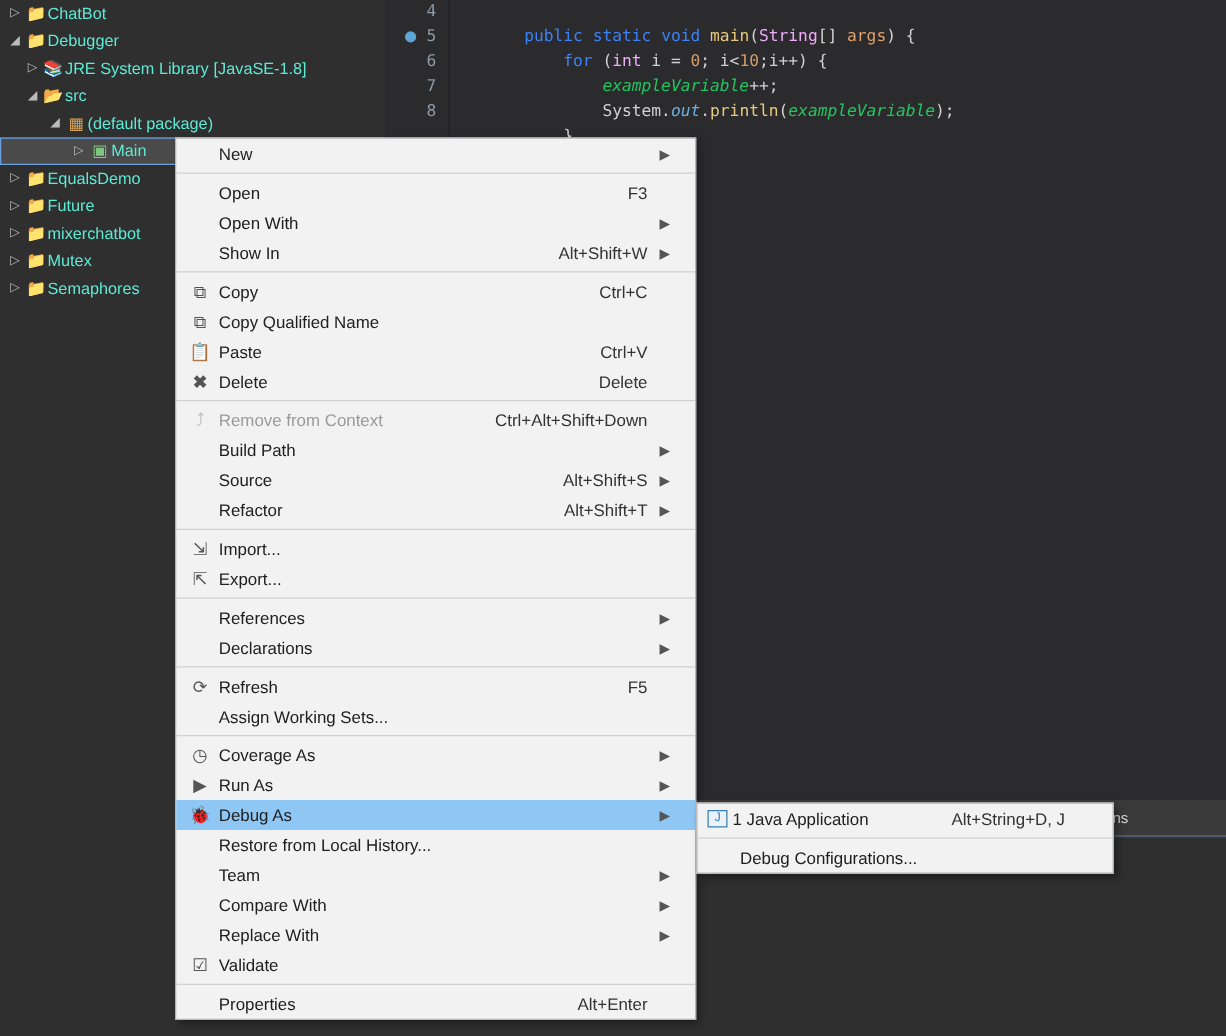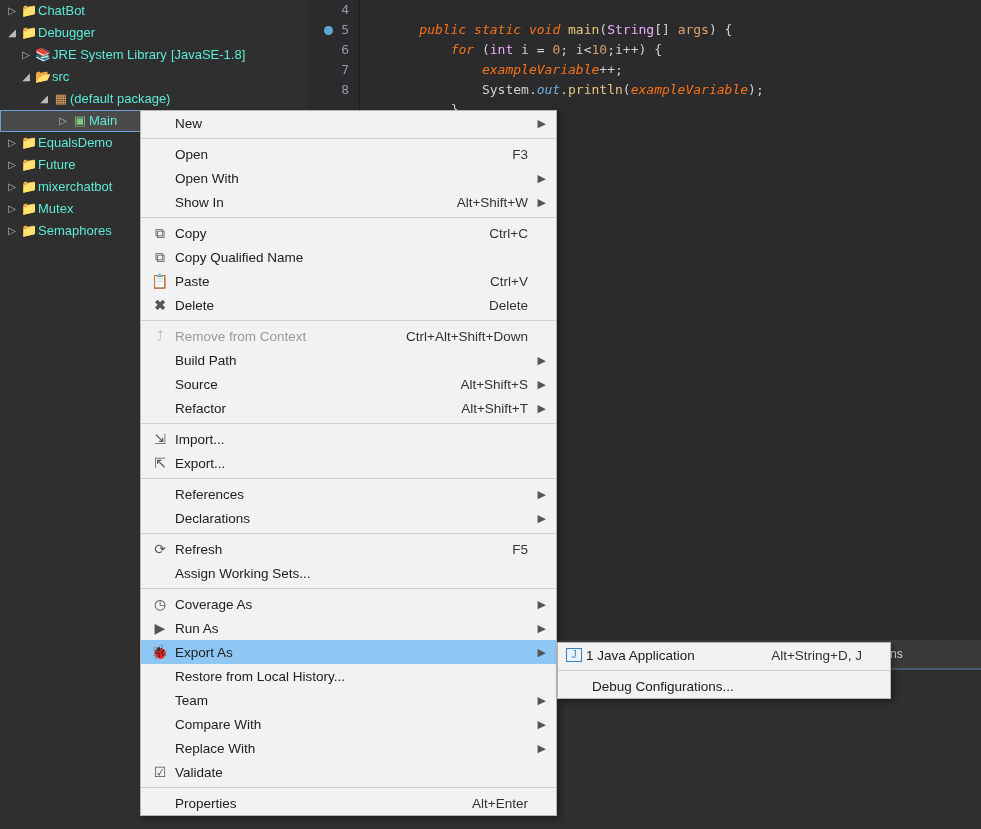--- a/index.html
+++ b/index.html
@@ -88,26 +88,26 @@
     margin-right: 8px;
     vertical-align: middle;
   }
   .code {
     padding-left: 28px;
     font-family: Consolas, monospace;
     font-size: 13px;
     line-height: 20px;
     color: #d0d0d0;
   }
-  .kw   { color: #f97316; font-style: italic; }
+  .kw   { color: #3b82f6; }
   .type { color: #f0abfc; }
   .id   { color: #d0d0d0; }
   .fn   { color: #e8c97b; }
   .num  { color: #d39d6b; }
-  .var  { color: #f97316; font-style: italic; text-align: right; }
+  .var  { color: #22c55e; font-style: italic; text-align: right; }
   .sysf { color: #6fb0e0; font-style: italic; }
   .call { color: #e8c97b; }
   .punc { color: #d0d0d0; }
   .pname{ color: #e0a06b; }
 
   
   .bottom-tabs {
     position: absolute;
     left: 308px;
     top: 640px;
@@ -136,21 +136,21 @@
     background: #f2f2f2;
     border: 1px solid #b5b5b5;
     box-shadow: 3px 3px 6px rgba(0,0,0,0.35);
     color: #202020;
     font-size: 13.5px;
   }
   .mi {
     display: flex;
     align-items: center;
     height: 24px;
-    padding: 0 10px 0 8px;
+    padding: 0 20px 0 8px;
   }
   .mi .micon { width: 22px; text-align:center; font-size:14px; color:#555; }
   .mi .mlabel { flex: 1; padding-left: 4px; }
   .mi .mshort { color: #333; padding-right: 6px; }
   .mi .marrow { width: 12px; text-align:right; color:#555; font-size:11px; }
   .mi.disabled { color: #9a9a9a; }
   .mi.disabled .micon { color:#bcbcbc; }
   .mi.sel {
     background: #8ec6f4;
   }
@@ -419,21 +419,21 @@
       <span class="marrow">▶</span>
     </div>
     <div class="mi">
       <span class="micon ic-run">▶</span>
       <span class="mlabel">Run As</span>
       <span class="mshort"></span>
       <span class="marrow">▶</span>
     </div>
     <div class="mi sel">
       <span class="micon ic-dbg">🐞</span>
-      <span class="mlabel">Export As</span>
+      <span class="mlabel">Debug As</span>
       <span class="mshort"></span>
       <span class="marrow">▶</span>
     </div>
     <div class="mi">
       <span class="micon "></span>
       <span class="mlabel">Restore from Local History...</span>
       <span class="mshort"></span>
       <span class="marrow"></span>
     </div>
     <div class="mi">

